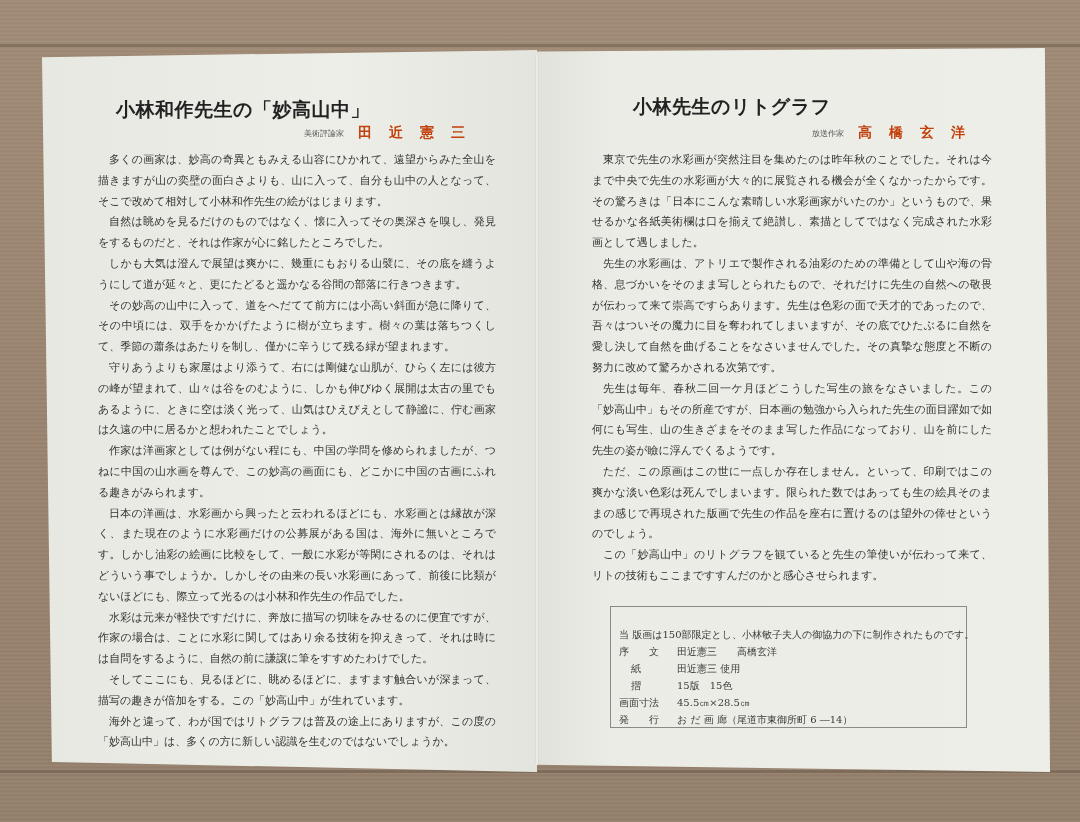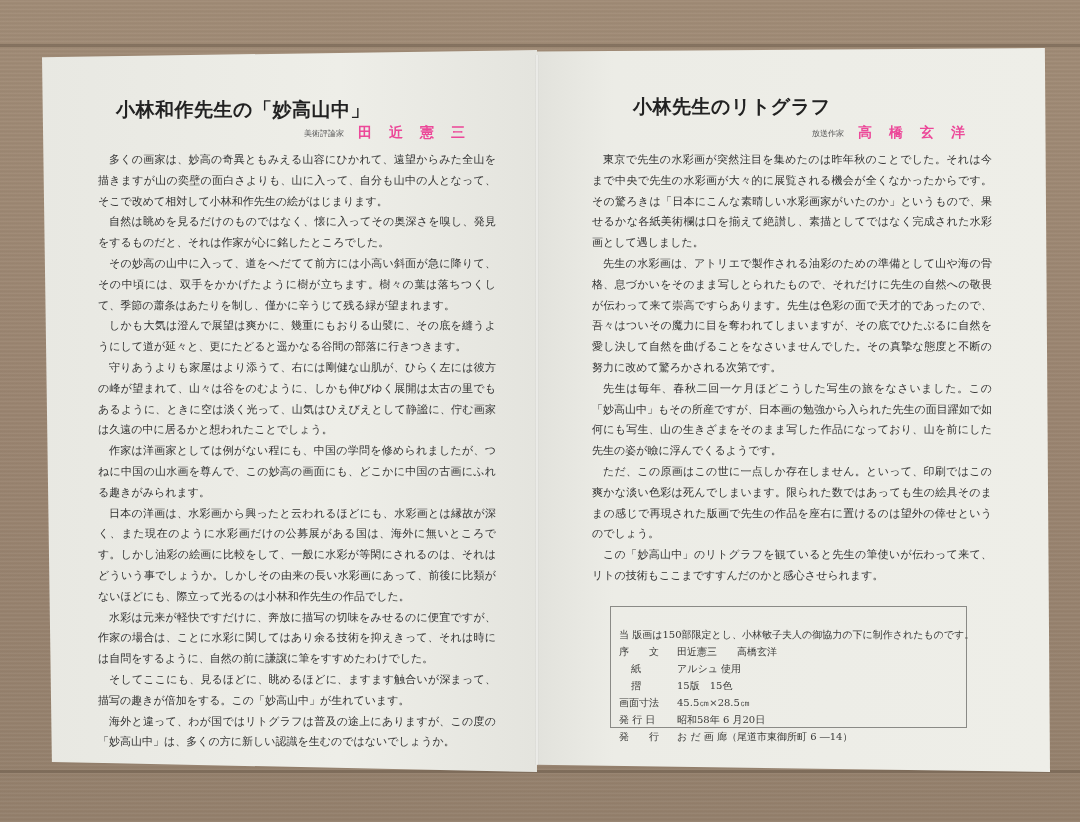--- a/index.html
+++ b/index.html
@@ -42,21 +42,21 @@
       font-weight: bold;
       letter-spacing: 0.5px;
       color: #222;
       white-space: nowrap;
     }
     .byline {
       position: absolute;
       display: flex; align-items: center; white-space: nowrap;
     }
     .byline .role { font-size: 8px; color: #555; margin-right: 14px; }
-    .byline .name { font-size: 14px; font-weight: bold; letter-spacing: 17px; color: #ec4899; }
+    .byline .name { font-size: 14px; font-weight: bold; letter-spacing: 17px; color: #c2410c; }
     .body-text {
       position: absolute;
       font-size: 11px;
       line-height: 20.8px;
       color: #333;
       text-align: justify;
     }
     .body-text p { text-indent: 1em; }
     .colophon {
       position: absolute;
@@ -83,22 +83,22 @@
   <div class="gutter"></div>
 
   <div class="title" style="left:116px; top:97px;">小林和作先生の「妙高山中」</div>
   <div class="byline" style="left:304px; top:124px;">
     <span class="role">美術評論家</span>
     <span class="name">田近憲三</span>
   </div>
   <div class="body-text" style="left:98px; top:150px; width:398px;">
     <p>多くの画家は、妙高の奇異ともみえる山容にひかれて、遠望からみた全山を描きますが山の奕壁の面白さよりも、山に入って、自分も山中の人となって、そこで改めて相対して小林和作先生の絵がはじまります。</p>
     <p>自然は眺めを見るだけのものではなく、懐に入ってその奥深さを嗅し、発見をするものだと、それは作家が心に銘したところでした。</p>
+    <p>しかも大気は澄んで展望は爽かに、幾重にもおりる山襞に、その底を縫うようにして道が延々と、更にたどると遥かなる谷間の部落に行きつきます。</p>
     <p>その妙高の山中に入って、道をへだてて前方には小高い斜面が急に降りて、その中頃には、双手をかかげたように樹が立ちます。樹々の葉は落ちつくして、季節の蕭条はあたりを制し、僅かに辛うじて残る緑が望まれます。</p>
-    <p>しかも大気は澄んで展望は爽かに、幾重にもおりる山襞に、その底を縫うようにして道が延々と、更にたどると遥かなる谷間の部落に行きつきます。</p>
     <p>守りあうよりも家屋はより添うて、右には剛健な山肌が、ひらく左には彼方の峰が望まれて、山々は谷をのむように、しかも伸びゆく展開は太古の里でもあるように、ときに空は淡く光って、山気はひえびえとして静謐に、佇む画家は久遠の中に居るかと想われたことでしょう。</p>
     <p>作家は洋画家としては例がない程にも、中国の学問を修められましたが、つねに中国の山水画を尊んで、この妙高の画面にも、どこかに中国の古画にふれる趣きがみられます。</p>
     <p>日本の洋画は、水彩画から興ったと云われるほどにも、水彩画とは縁故が深く、また現在のように水彩画だけの公募展がある国は、海外に無いところです。しかし油彩の絵画に比較をして、一般に水彩が等閑にされるのは、それはどういう事でしょうか。しかしその由来の長い水彩画にあって、前後に比類がないほどにも、際立って光るのは小林和作先生の作品でした。</p>
     <p>水彩は元来が軽快ですだけに、奔放に描写の切味をみせるのに便宜ですが、作家の場合は、ことに水彩に関してはあり余る技術を抑えきって、それは時には自問をするように、自然の前に謙譲に筆をすすめたわけでした。</p>
     <p>そしてここにも、見るほどに、眺めるほどに、ますます触合いが深まって、描写の趣きが倍加をする。この「妙高山中」が生れています。</p>
     <p>海外と違って、わが国ではリトグラフは普及の途上にありますが、この度の「妙高山中」は、多くの方に新しい認識を生むのではないでしょうか。</p>
   </div>
 
   <div class="title" style="left:633px; top:94px;">小林先生のリトグラフ</div>
   <div class="byline" style="left:812px; top:124px;">
@@ -114,32 +114,28 @@
   </div>
 
   <div class="colophon">
     <div class="notice">当 版画は150部限定とし、小林敏子夫人の御協力の下に制作されたものです。</div>
     <div class="row">
       <span class="k">序　　文</span>
       <span class="v">田近憲三　　高橋玄洋</span>
     </div>
     <div class="row">
       <span class="k" style="padding-left:12px;">紙</span>
-      <span class="v">アルシュ 使用</span>
+      <span class="v">田近憲三 使用</span>
     </div>
     <div class="row">
       <span class="k" style="padding-left:12px;">摺</span>
       <span class="v">15版　15色</span>
     </div>
     <div class="row">
       <span class="k">画面寸法</span>
       <span class="v">45.5㎝×28.5㎝</span>
     </div>
     <div class="row">
-      <span class="k">発 行 日</span>
-      <span class="v">昭和58年 6 月20日</span>
-    </div>
-    <div class="row">
       <span class="k">発　　行</span>
       <span class="v">お だ 画 廊（尾道市東御所町 6 ―14）</span>
     </div>
   </div>
 </div>
 
 </body></html>

